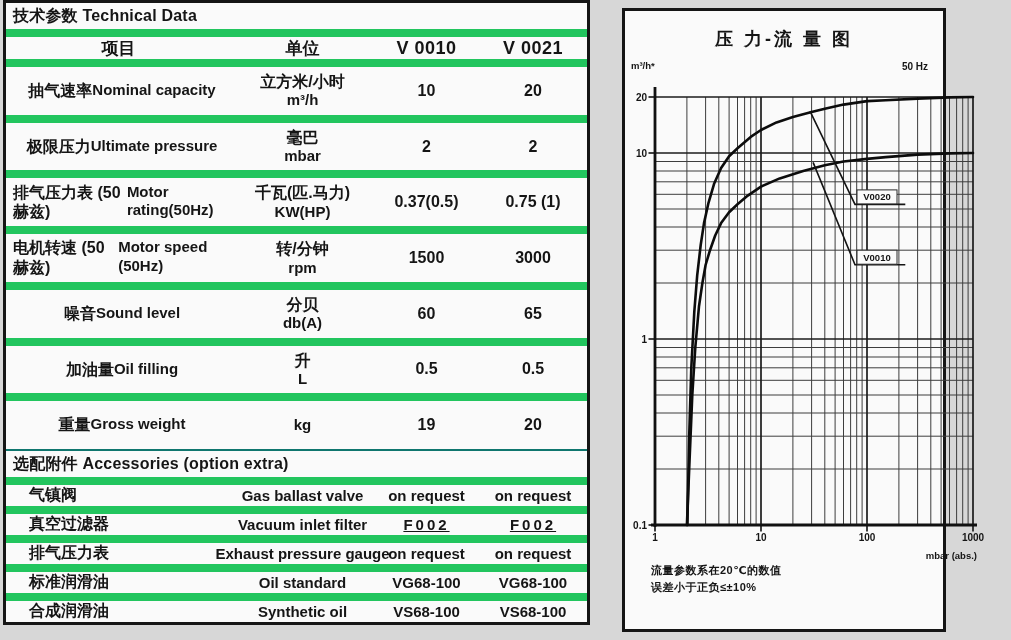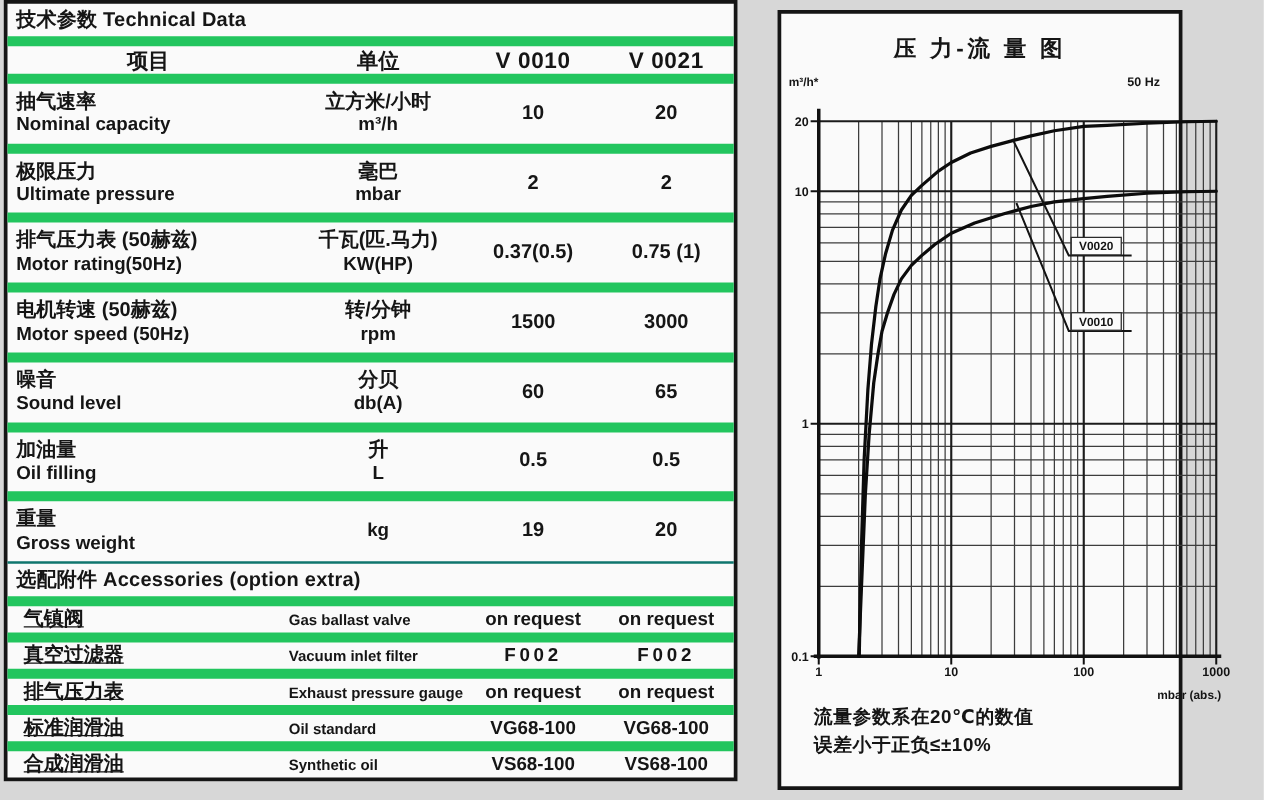--- a/index.html
+++ b/index.html
@@ -19,48 +19,48 @@
     background: #fafafa;
     border: 3px solid #151515;
   }
   .ltable { display: grid; height: 100%;
     grid-template-rows: 26px 30px repeat(7, 1fr) 28px repeat(5, 29px); }
   .trow { display: grid; grid-template-columns: 225px 143px 105px 1fr;
     border-top: 8px solid #22c55e; align-items: center; }
   .trow:first-child { border-top: none; }
   .span-row { display: flex; align-items: center; padding-left: 7px;
     border-top: 2px solid #0f766e; font-size: 16px; letter-spacing: .2px; }
-  .cell-item { padding-left: 7px; display: flex; flex-direction: column;
+  .cell-item { padding-left: 7px; display: flex; flex-direction: row;
     justify-content: center; line-height: 1.22; }
   .cell-item .zh { font-size: 16px; }
   .cell-item .en { font-size: 15px; }
   .cell-unit { text-align: center; line-height: 1.22; }
   .cell-unit .zh { font-size: 16px; }
   .cell-unit .en { font-size: 15px; text-align: center; }
   .cell-val { text-align: center; font-size: 16px; }
   .head-item, .head-unit { text-align: center; font-size: 17px; }
   .head-model { text-align: center; font-size: 18px; letter-spacing: .5px; }
-  .acc-zh { padding-left: 13px; font-size: 16px; text-decoration: underline; }
-  .acc-en { display: flex; justify-content: flex-start; align-items: center;
-    font-size: 12px; }
+  .acc-zh { padding-left: 23px; font-size: 16px; }
+  .acc-en { display: flex; justify-content: center; align-items: center;
+    font-size: 15px; }
   .acc-en span { white-space: nowrap; }
   .acc-val { text-align: center; font-size: 15px; white-space: nowrap; }
-  .lsp { letter-spacing: 3px; }
+  .lsp { letter-spacing: 3px; text-decoration: underline; }
   
   .rpanel {
     position: absolute; left: 622px; top: 8px;
     width: 324px; height: 624px;
     background: #fafafa;
     border: 3px solid #151515;
   }
   .chart-title { position: absolute; top: 16px; left: 0; width: 100%;
     text-align: center; font-size: 18px; letter-spacing: 3px; }
   .freq-label { position: absolute; top: 50px; right: 15px; font-size: 10px; }
   .chart-svg { position: absolute; left: 0; top: 46px; }
-  .footnote { position: absolute; left: 26px; top: 551px; font-size: 15px;
+  .footnote { position: absolute; left: 26px; top: 551px; font-size: 11px;
     line-height: 1.55; letter-spacing: .5px; }
 </style>
 </head>
 <body>
 
 <div class="lpanel">
   <div class="ltable">
 
     <div class="span-row" style="border-top:none">
       <span>技术参数 Technical Data</span>

